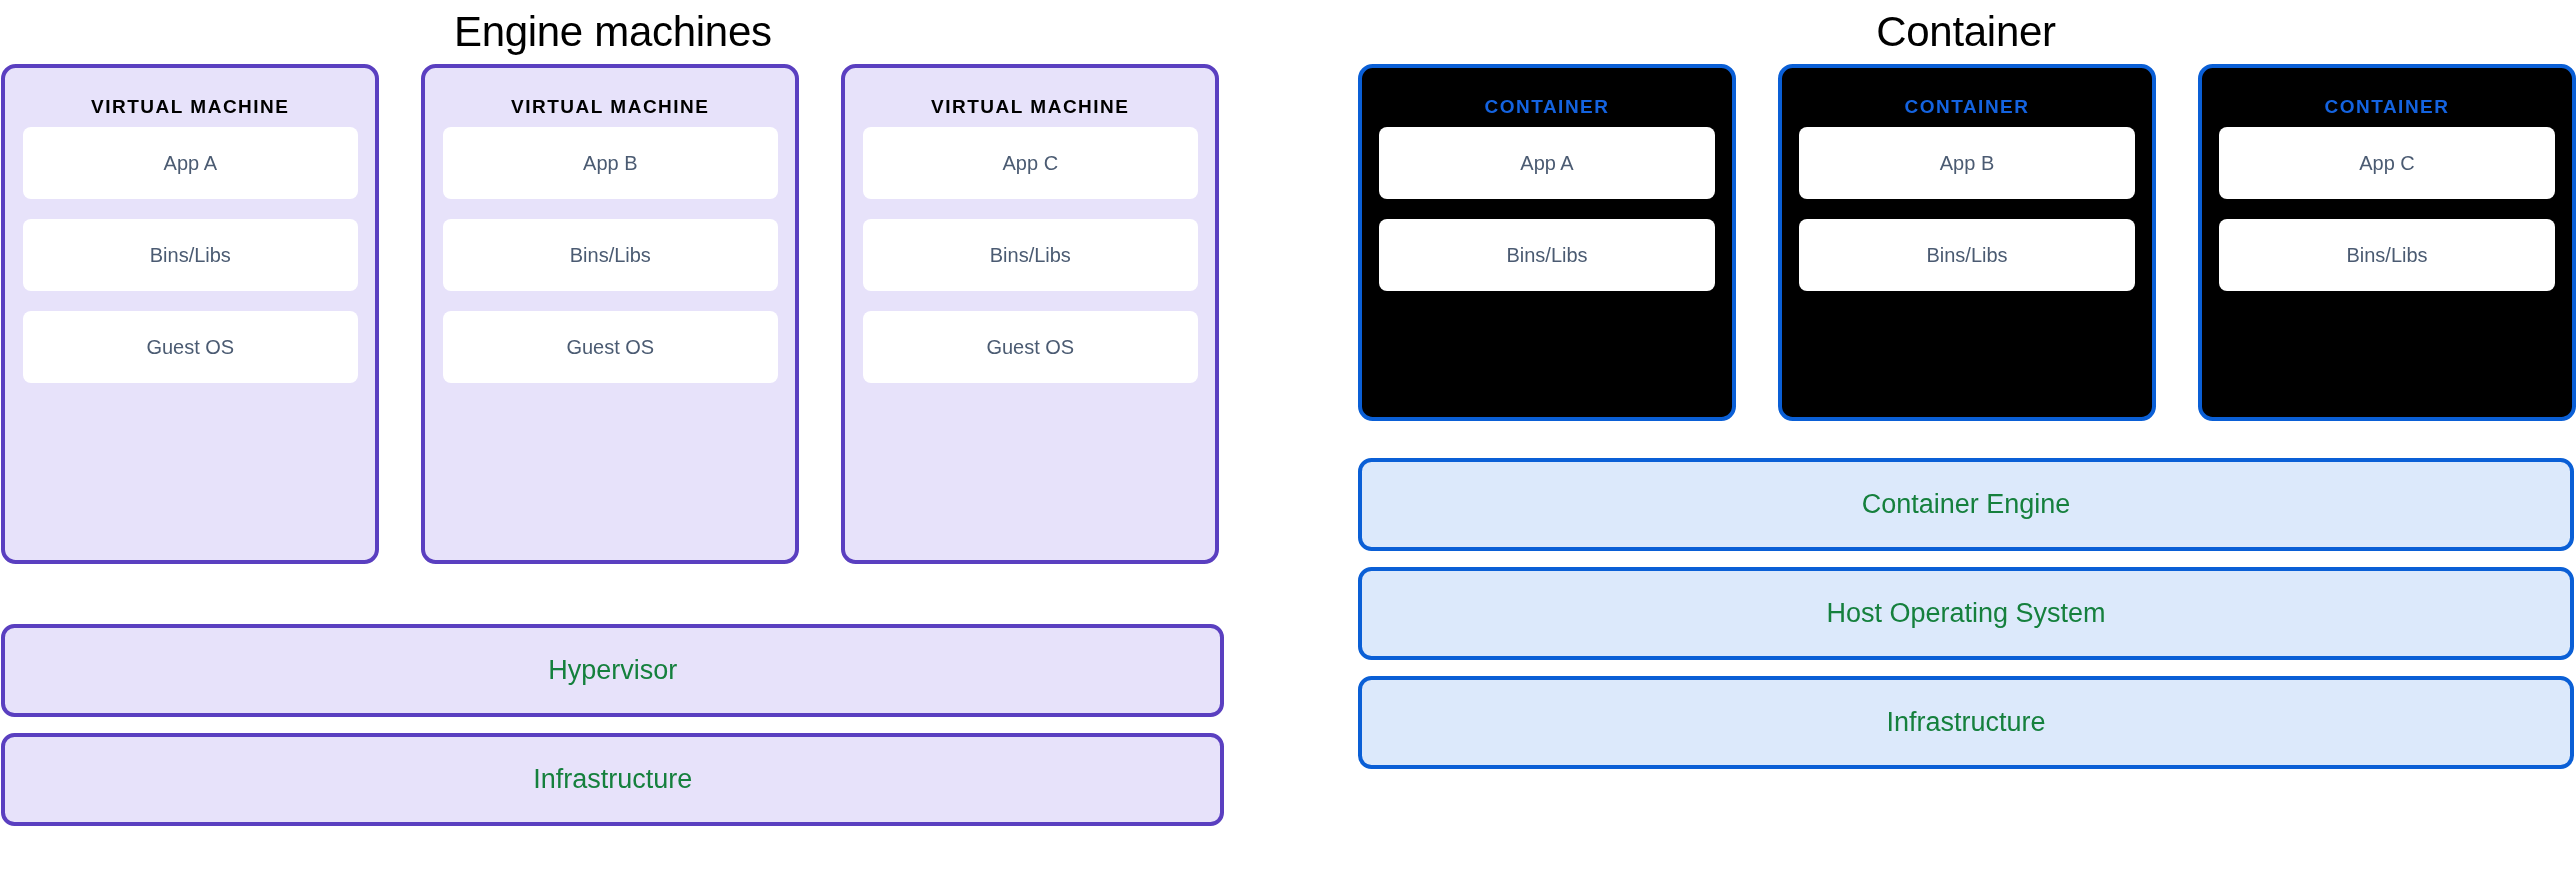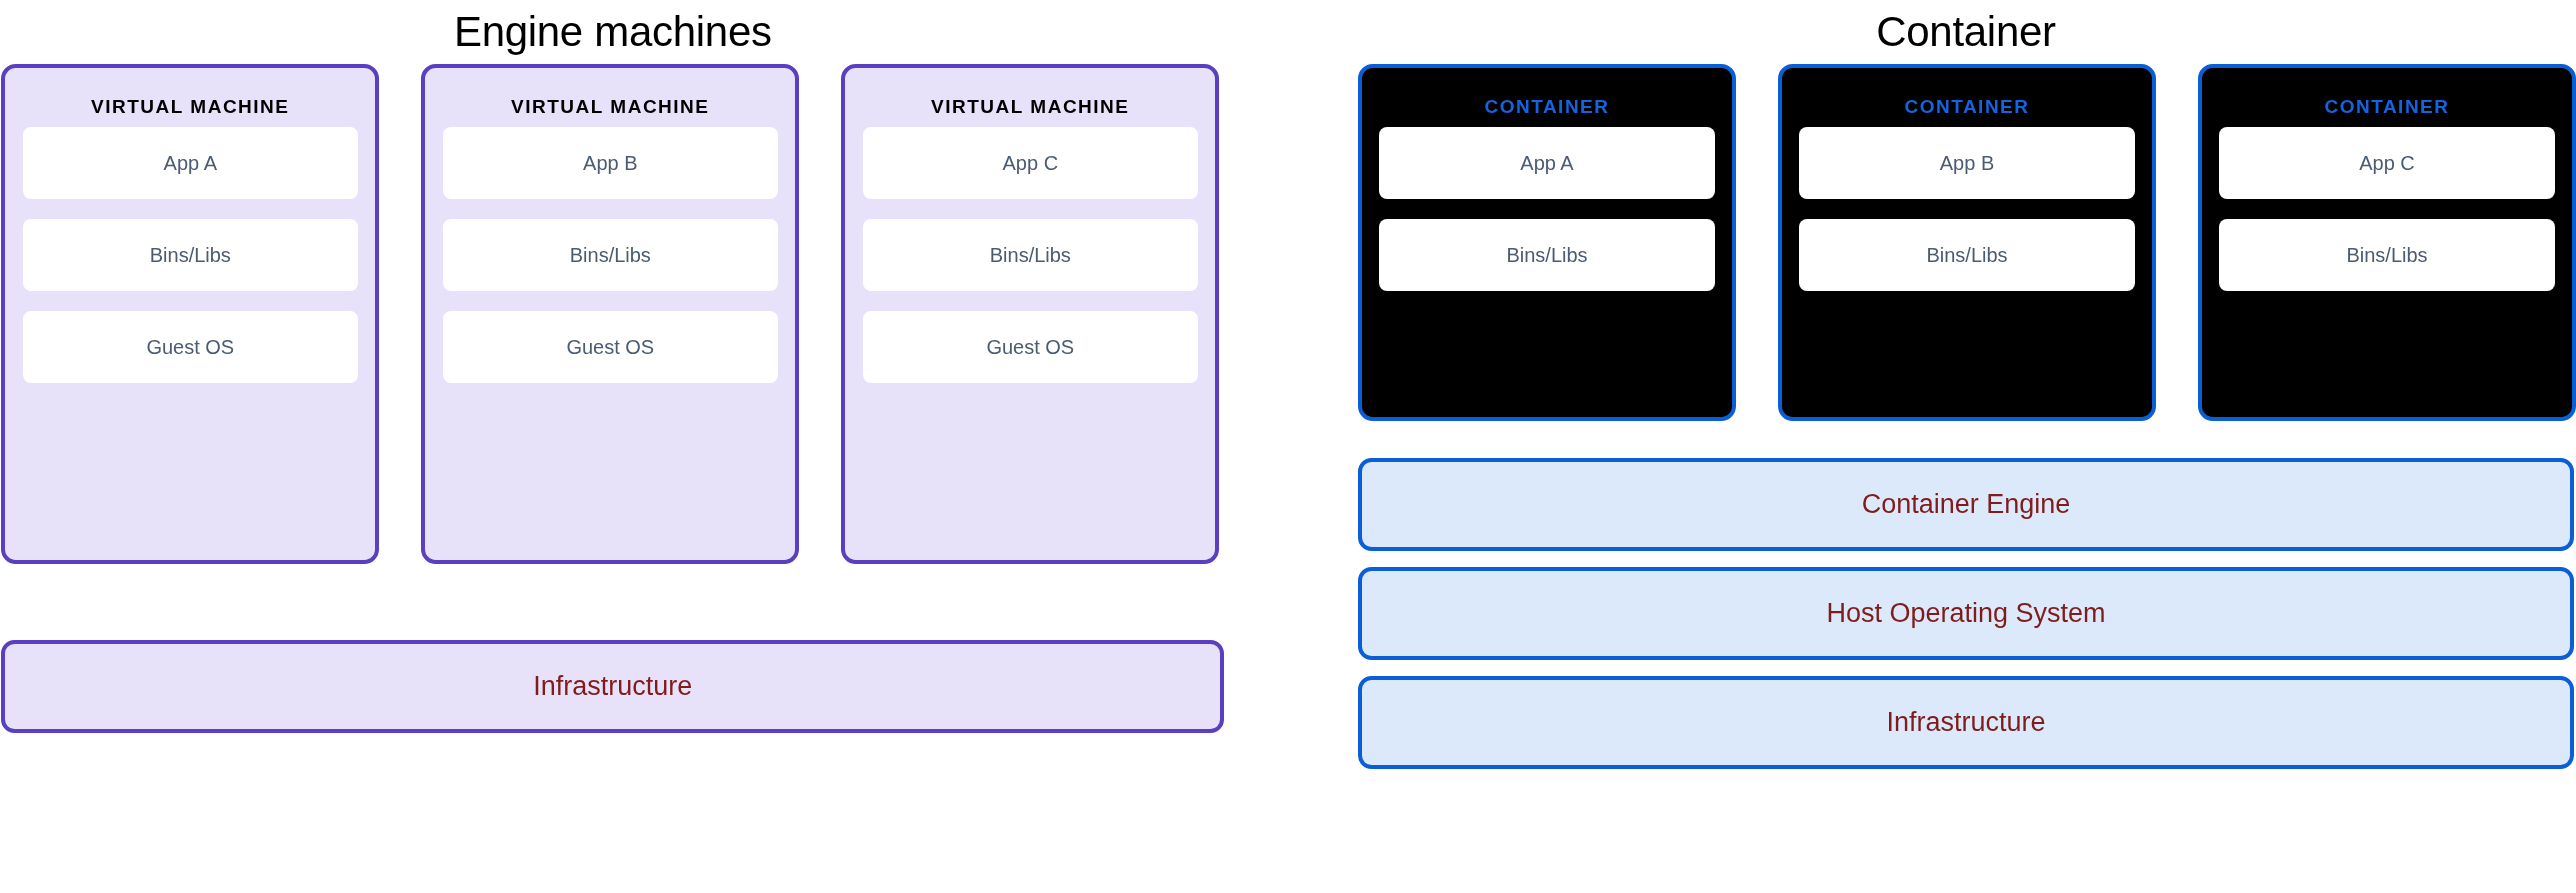--- a/index.html
+++ b/index.html
@@ -106,21 +106,21 @@
   .inner-box:last-child { margin-bottom: 0; }
 
   
   .bar {
     box-sizing: border-box;
     border-radius: 13.4px;
     display: flex;
     align-items: center;
     justify-content: center;
     font-size: 27px;
-    color: #7f1d1d;
+    color: #15803d;
   }
   .bar-vm {
     width: 1223px;
     height: 93px;
     border: 4.7px solid #5a3fc0;
     background: #e7e2fa;
   }
   .bar-ct {
     width: 1216px;
     height: 93px;
@@ -162,20 +162,21 @@
         <div class="card-label card-label-vm">VIRTUAL MACHINE</div>
         <div class="inner-box">App C</div>
         <div class="inner-box">Bins/Libs</div>
         <div class="inner-box">Guest OS</div>
       </div>
 
     </div>
 
     <div class="spacer-vm-after-cards"></div>
 
+    <div class="bar bar-vm">Hypervisor</div>
 
     <div class="spacer-vm-between-bars"></div>
 
     <div class="bar bar-vm">Infrastructure</div>
 
   </div>
 
   <div class="column column-ct">
 
     <div class="column-title title-ct">Container</div>

